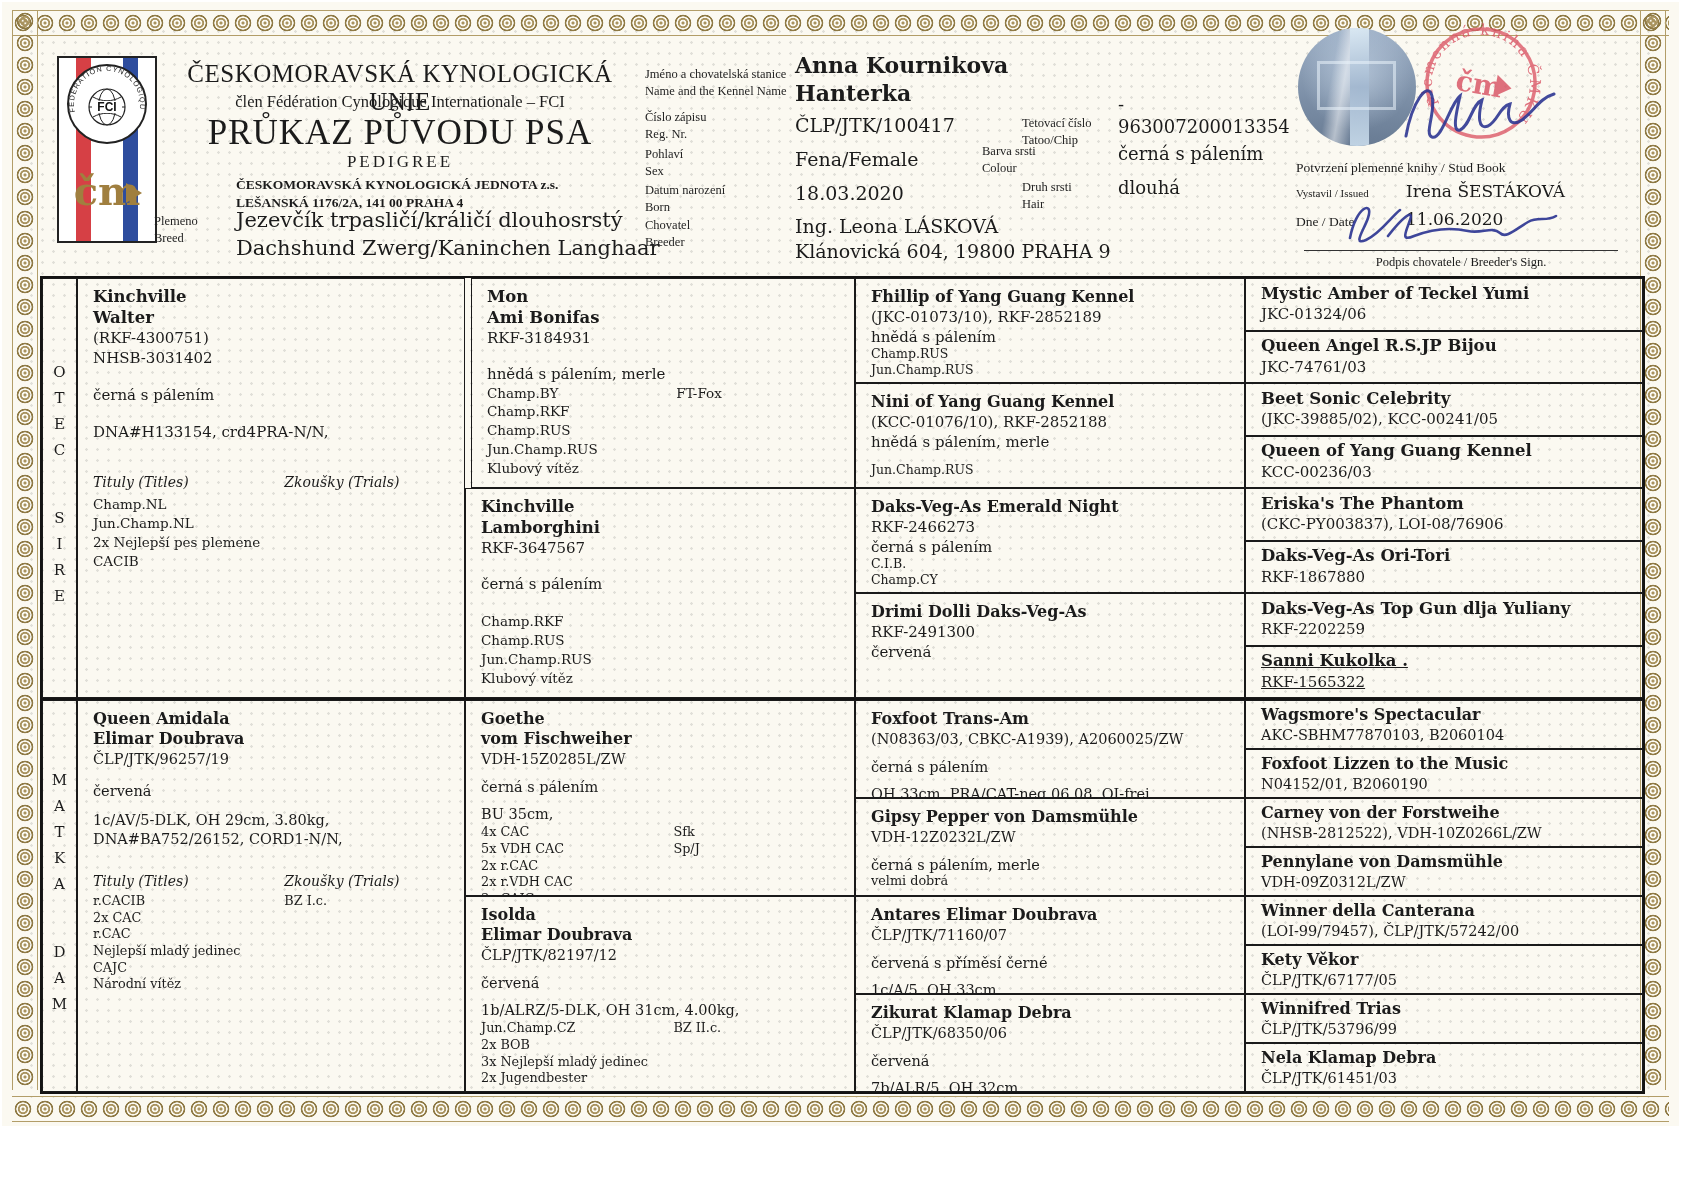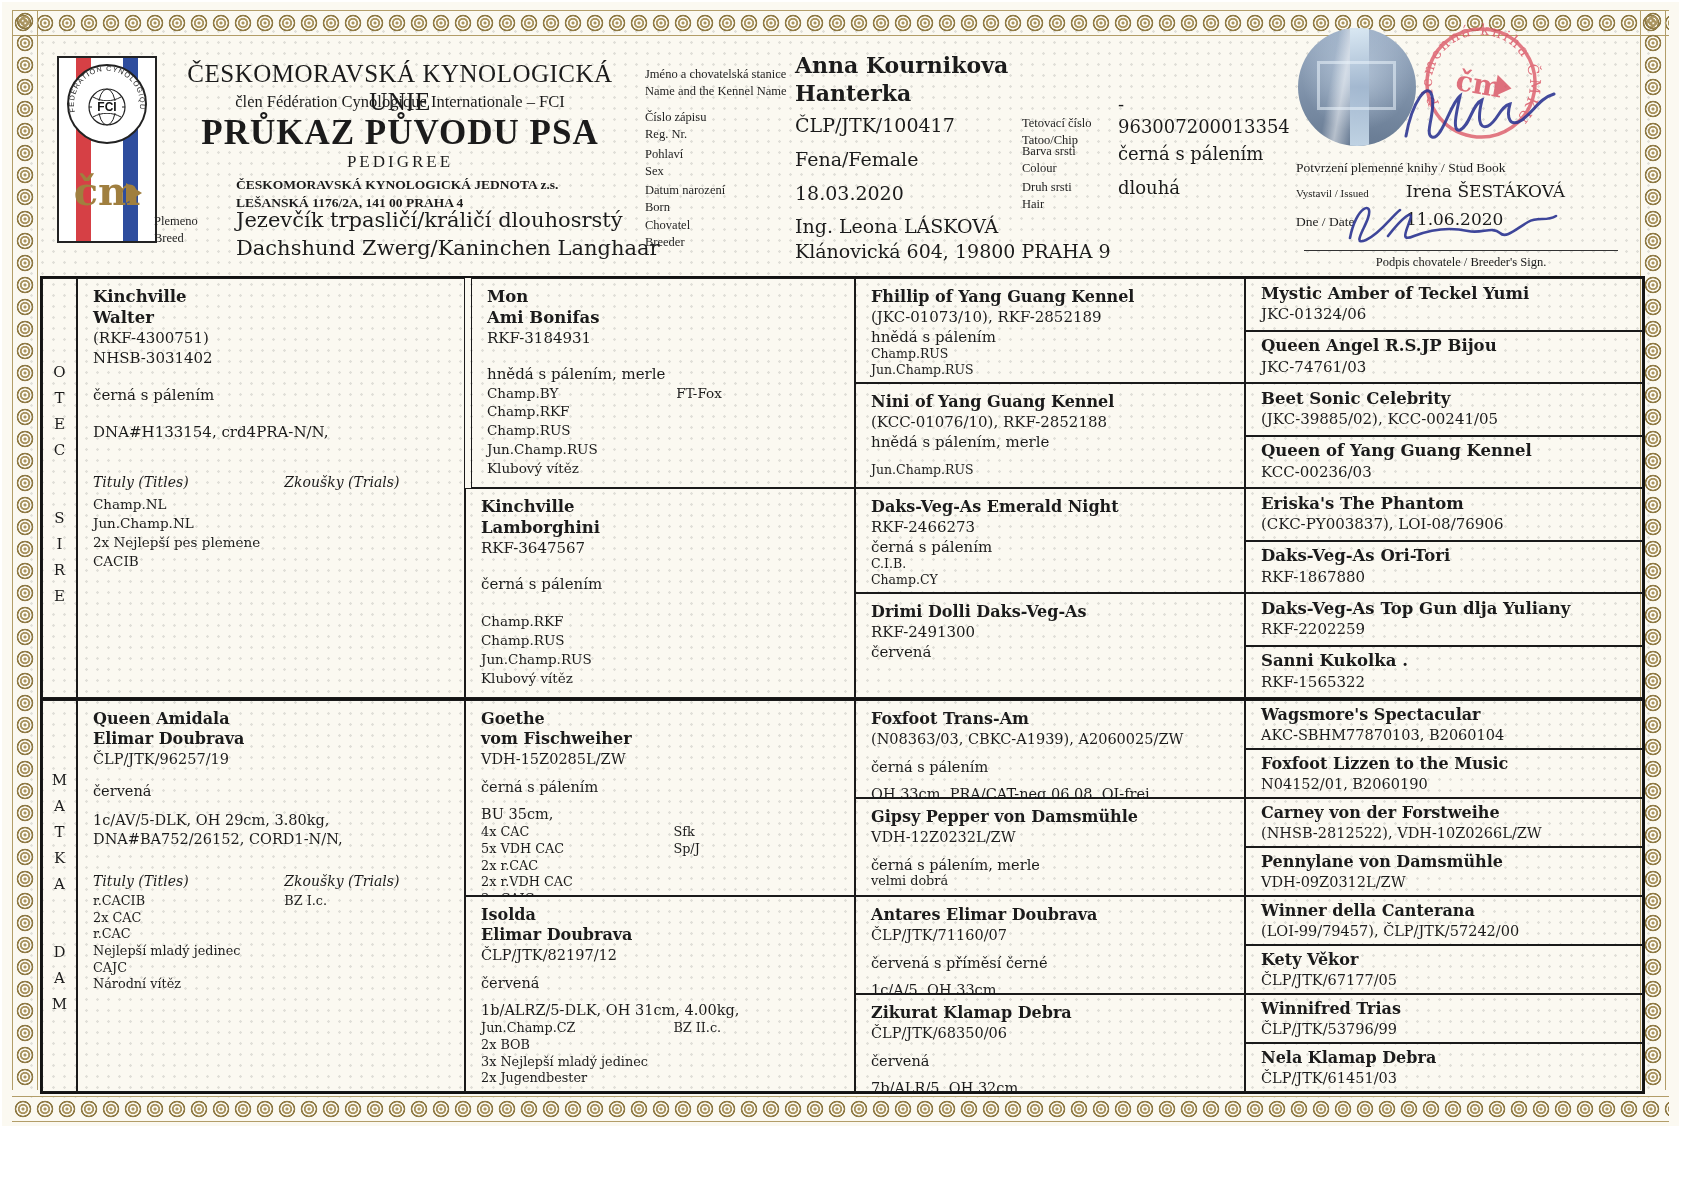--- a/index.html
+++ b/index.html
@@ -40,21 +40,21 @@
   .fci-blue{right:17px;background:#2e4d9e;}
   .fci-circle{position:absolute;left:7px;top:5px;}
   .fci-cmku{position:absolute;left:0;right:0;bottom:30px;text-align:center;
             font-family:"DejaVu Serif",serif;font-weight:bold;font-size:40px;color:#a07f3f;line-height:1;}
   .cmku-arrow{position:absolute;right:13px;bottom:38px;width:0;height:0;
             border-left:16px solid #a07f3f;border-top:10px solid transparent;border-bottom:10px solid transparent;}
 
   
   .h-union{left:163px;top:60px;width:474px;text-align:center;font-size:25px;letter-spacing:.5px;}
   .h-member{left:163px;top:92px;width:474px;text-align:center;font-size:16.5px;}
-  .h-title{left:163px;top:113px;width:474px;text-align:center;font-size:35px;font-weight:bold;letter-spacing:1px;}
+  .h-title{left:163px;top:113px;width:474px;text-align:center;font-size:35px;font-weight:normal;letter-spacing:1px;}
   .h-sub{left:163px;top:152px;width:474px;text-align:center;font-size:17px;letter-spacing:3px;}
   .h-org{left:236px;top:176px;font-size:13.5px;font-weight:bold;line-height:1.3;white-space:pre-line;}
   .h-breed-label{left:154px;top:213px;}
   .h-breed{left:236px;top:206px;font-size:21px;line-height:1.35;font-family:"DejaVu Serif",serif;white-space:pre-line;}
 
   .name-value{font-size:22px;font-weight:bold;line-height:1.25;}
 
   
   .holo{left:1298px;top:28px;width:118px;height:118px;border-radius:50%;overflow:hidden;
         background:
@@ -164,21 +164,21 @@
   <div class="abs val" style="left:795px;top:181px;" data-bind="dog.born_value">18.03.2020</div>
   <div class="abs lbl" style="left:645px;top:217px;" data-bind-lines="dog.breeder_label">Chovatel
 Breeder</div>
   <div class="abs val" style="left:795px;top:214px;" data-bind-lines="dog.breeder_value">Ing. Leona LÁSKOVÁ
 Klánovická 604, 19800 PRAHA 9</div>
 
   <div class="abs lbl" style="left:1022px;top:115px;" data-bind-lines="dog.chip_label">Tetovací číslo
 Tatoo/Chip</div>
   <div class="abs val" style="left:1118px;top:94px;font-size:18px;line-height:1.2;" data-bind-lines="dog.chip_value">-
 963007200013354</div>
-  <div class="abs lbl" style="left:1022px;top:143px;" data-bind-lines="dog.colour_label">Barva srsti
+  <div class="abs lbl" style="left:982px;top:143px;" data-bind-lines="dog.colour_label">Barva srsti
 Colour</div>
   <div class="abs val" style="left:1118px;top:142px;font-size:18px;" data-bind="dog.colour_value">černá s pálením</div>
   <div class="abs lbl" style="left:1022px;top:179px;" data-bind-lines="dog.hair_label">Druh srsti
 Hair</div>
   <div class="abs val" style="left:1118px;top:176px;font-size:18px;" data-bind="dog.hair_value">dlouhá</div>
 
   <div class="abs holo"></div>
   <div class="abs stamp-wrap">
     <svg width="122" height="122" viewBox="0 0 122 122">
       <g opacity="0.8" transform="rotate(10 61 61)">
@@ -327,21 +327,21 @@
         <div class="rg" data-bind="pedigree.sire.gen4.4.reg">(CKC-PY003837), LOI-08/76906</div>
       </div>
       <div class="cell g4" style="grid-column:5;grid-row:6;">
         <div class="nm" data-bind="pedigree.sire.gen4.5.name">Daks-Veg-As Ori-Tori</div>
         <div class="rg" data-bind="pedigree.sire.gen4.5.reg">RKF-1867880</div>
       </div>
       <div class="cell g4" style="grid-column:5;grid-row:7;">
         <div class="nm" data-bind="pedigree.sire.gen4.6.name">Daks-Veg-As Top Gun dlja Yuliany</div>
         <div class="rg" data-bind="pedigree.sire.gen4.6.reg">RKF-2202259</div>
       </div>
-      <div class="cell g4" style="grid-column:5;grid-row:8;">
+      <div class="cell g4" style="grid-column:5;grid-row:8;text-decoration:underline;">
         <div class="nm" data-bind="pedigree.sire.gen4.7.name">Sanni Kukolka .</div>
         <div class="rg" data-bind="pedigree.sire.gen4.7.reg">RKF-1565322</div>
       </div>
     </div>
 
     <div class="half dam-half">
       <div class="cell vlabel" style="grid-column:1;grid-row:1/9;">
         <span class="vword" data-bind="pedigree.dam_label.0">MATKA</span>
         <span class="vword" data-bind="pedigree.dam_label.1">DAM</span>
       </div>

